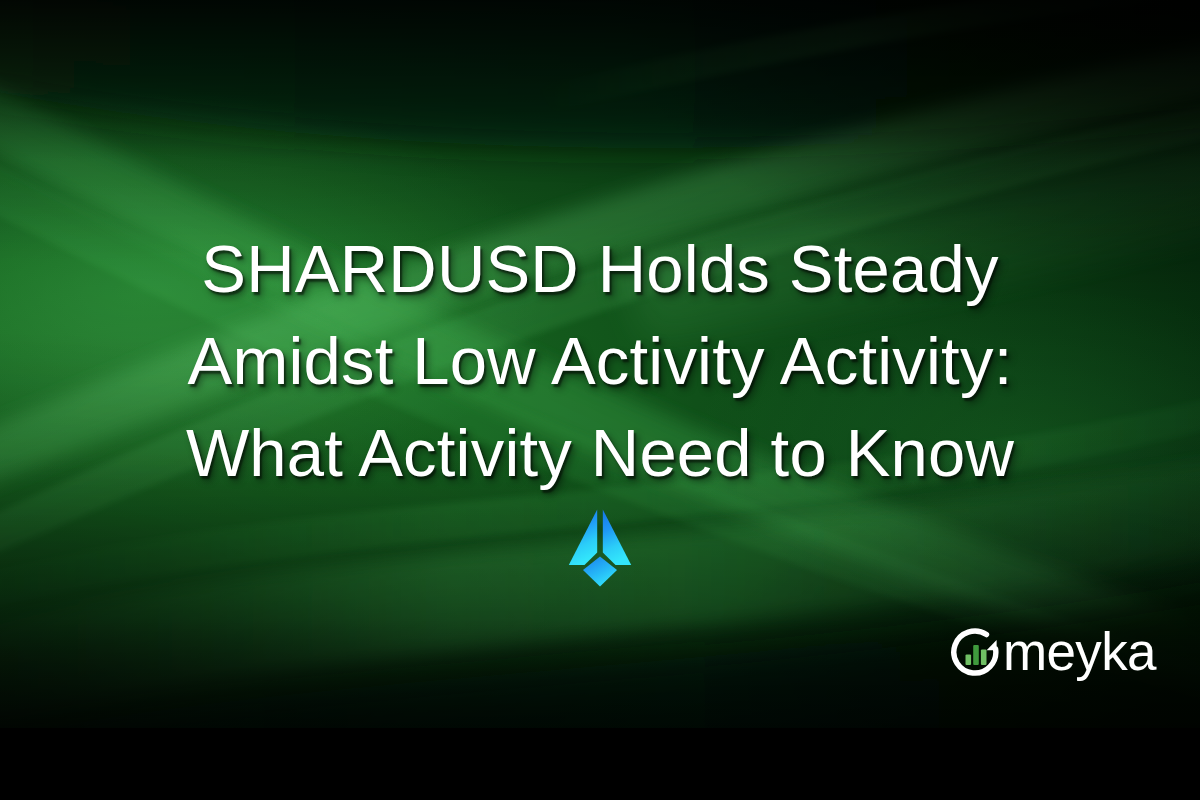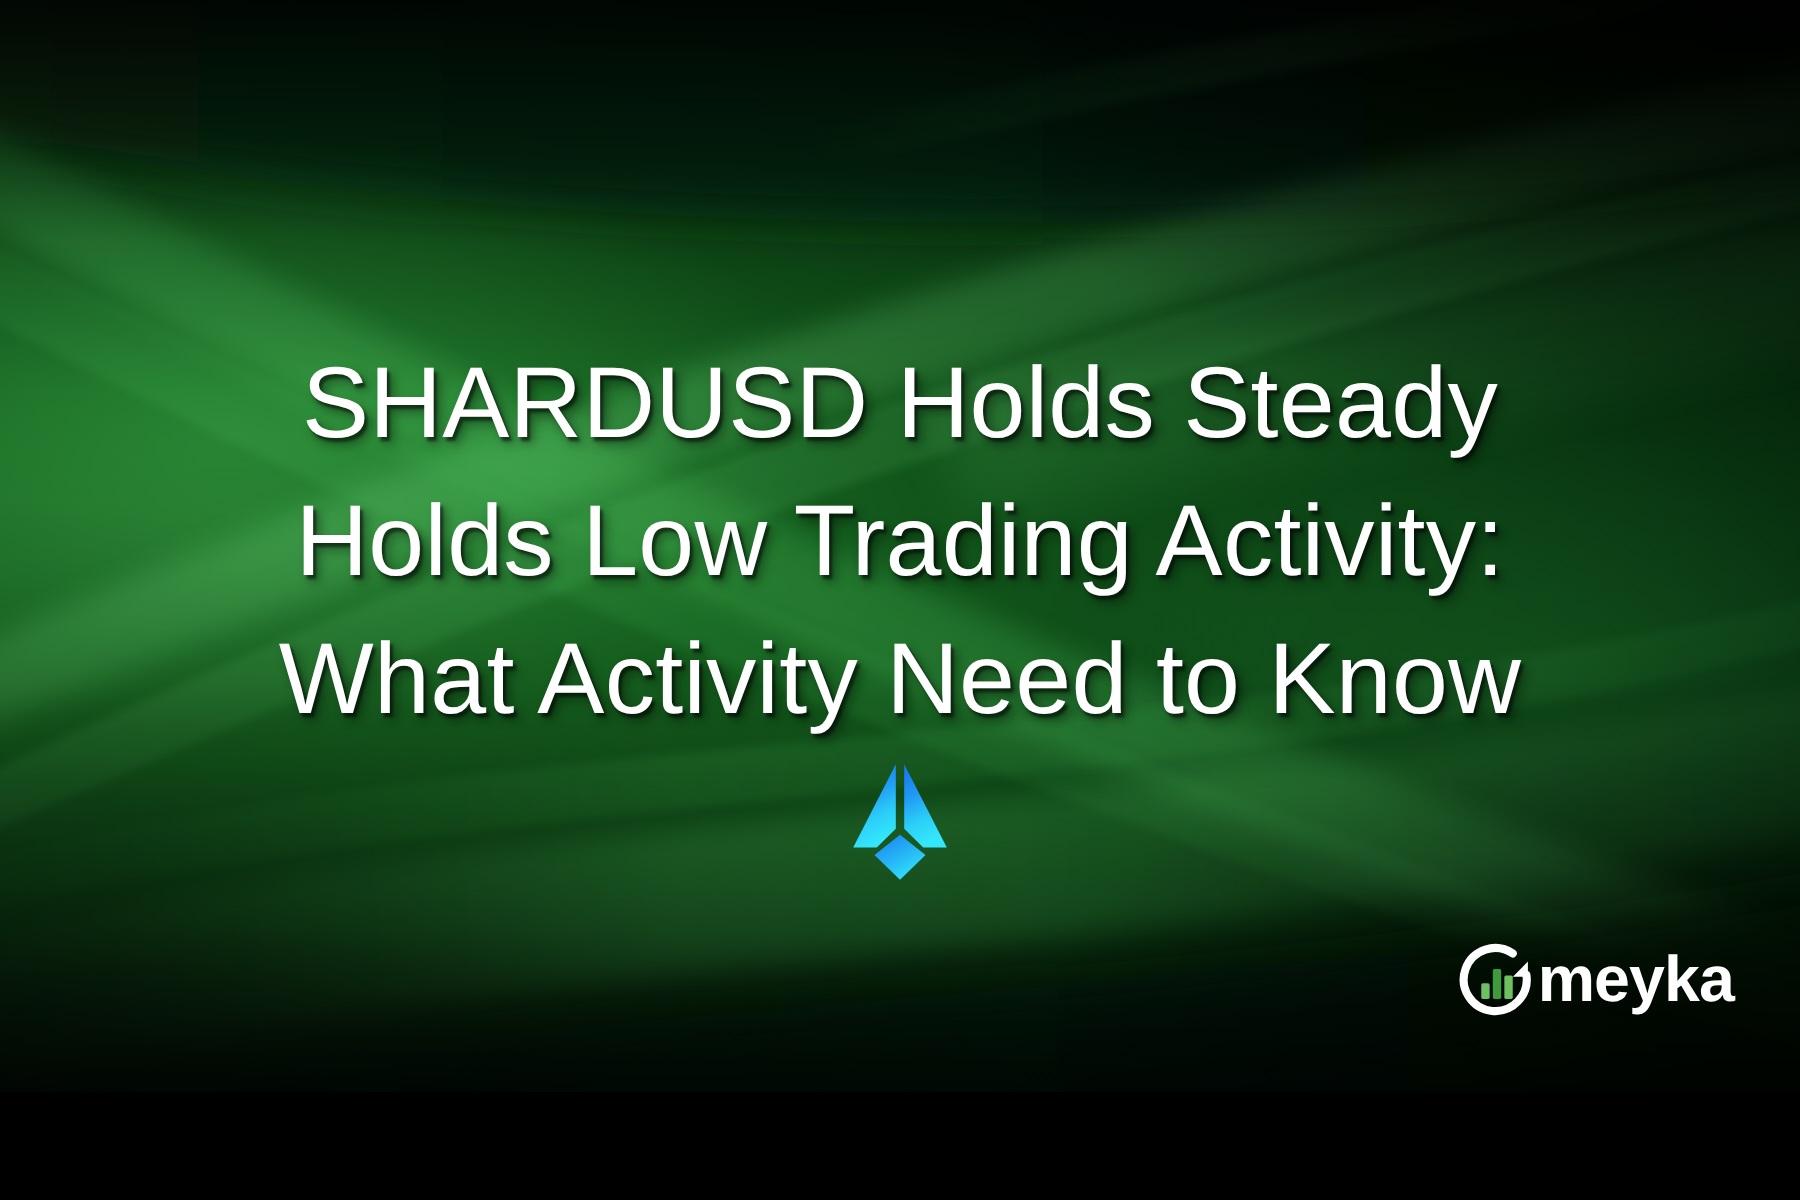--- a/index.html
+++ b/index.html
@@ -98,22 +98,22 @@
     gap: 4px;
   }
   .brand-mark {
     width: 52px;
     height: 52px;
     flex: none;
     display: block;
   }
   .brand-word {
     color: #ffffff;
-    font-size: 43px;
-    font-weight: 700;
+    font-size: 53px;
+    font-weight: 400;
     letter-spacing: -0.6px;
     line-height: 1;
     margin-left: -3px;
     margin-bottom: 2px;
   }
 </style>
 </head>
 <body>
 
 <div class="banner">
@@ -176,21 +176,21 @@
 
     <rect x="0" y="650" width="1200" height="150" fill="url(#wv5)"></rect>
   </svg>
 
   <div class="bg-soft-glow"></div>
   <div class="bg-vignette-corner"></div>
   <div class="bg-vignette-top"></div>
 
   <h1 class="headline">
     <span class="headline-line">SHARDUSD Holds Steady</span>
-    <span class="headline-line">Holds Low Trading Activity:</span>
+    <span class="headline-line">Amidst Low Activity Activity:</span>
     <span class="headline-line">What Activity Need to Know</span>
   </h1>
 
   <svg class="asset-logo" viewBox="0 0 68 82">
     <defs>
       <linearGradient id="shardGrad" x1="0" y1="0" x2="0.25" y2="1">
         <stop offset="0%" stop-color="#1575e8"></stop>
         <stop offset="38%" stop-color="#1f97f4"></stop>
         <stop offset="72%" stop-color="#2bcdf8"></stop>
         <stop offset="100%" stop-color="#33e6fb"></stop>

